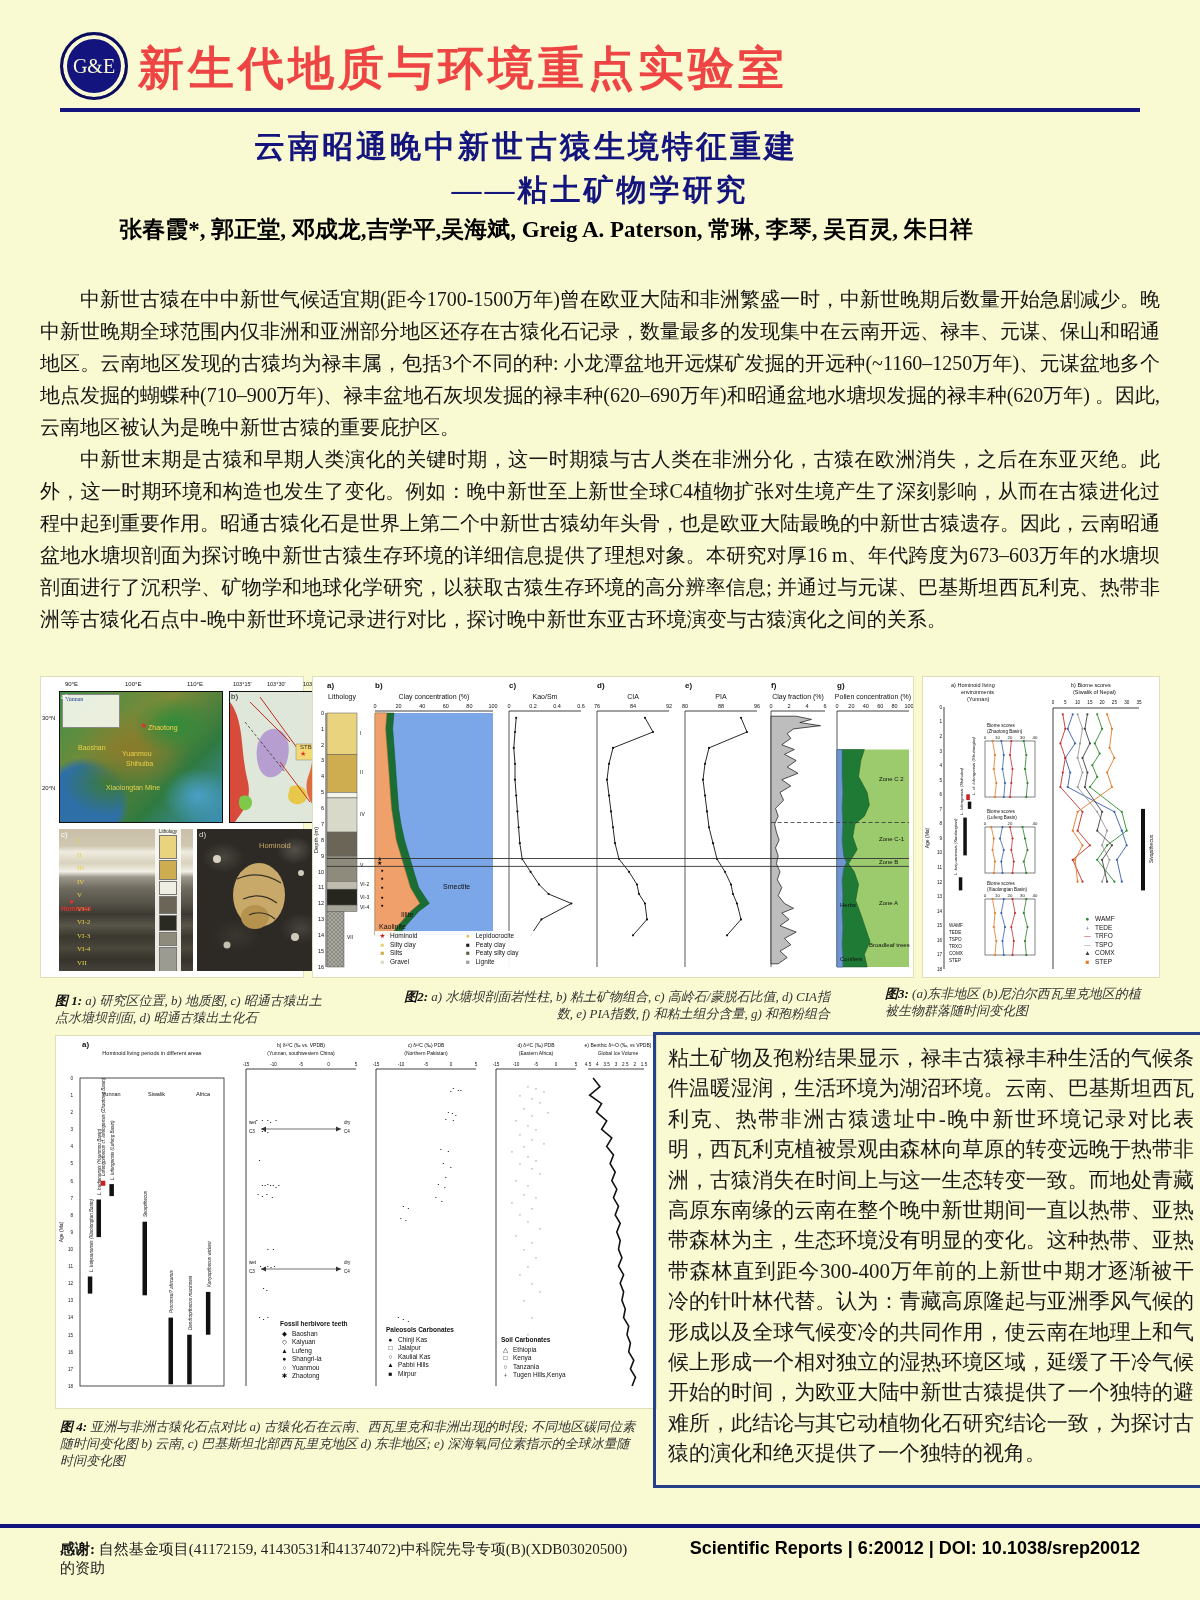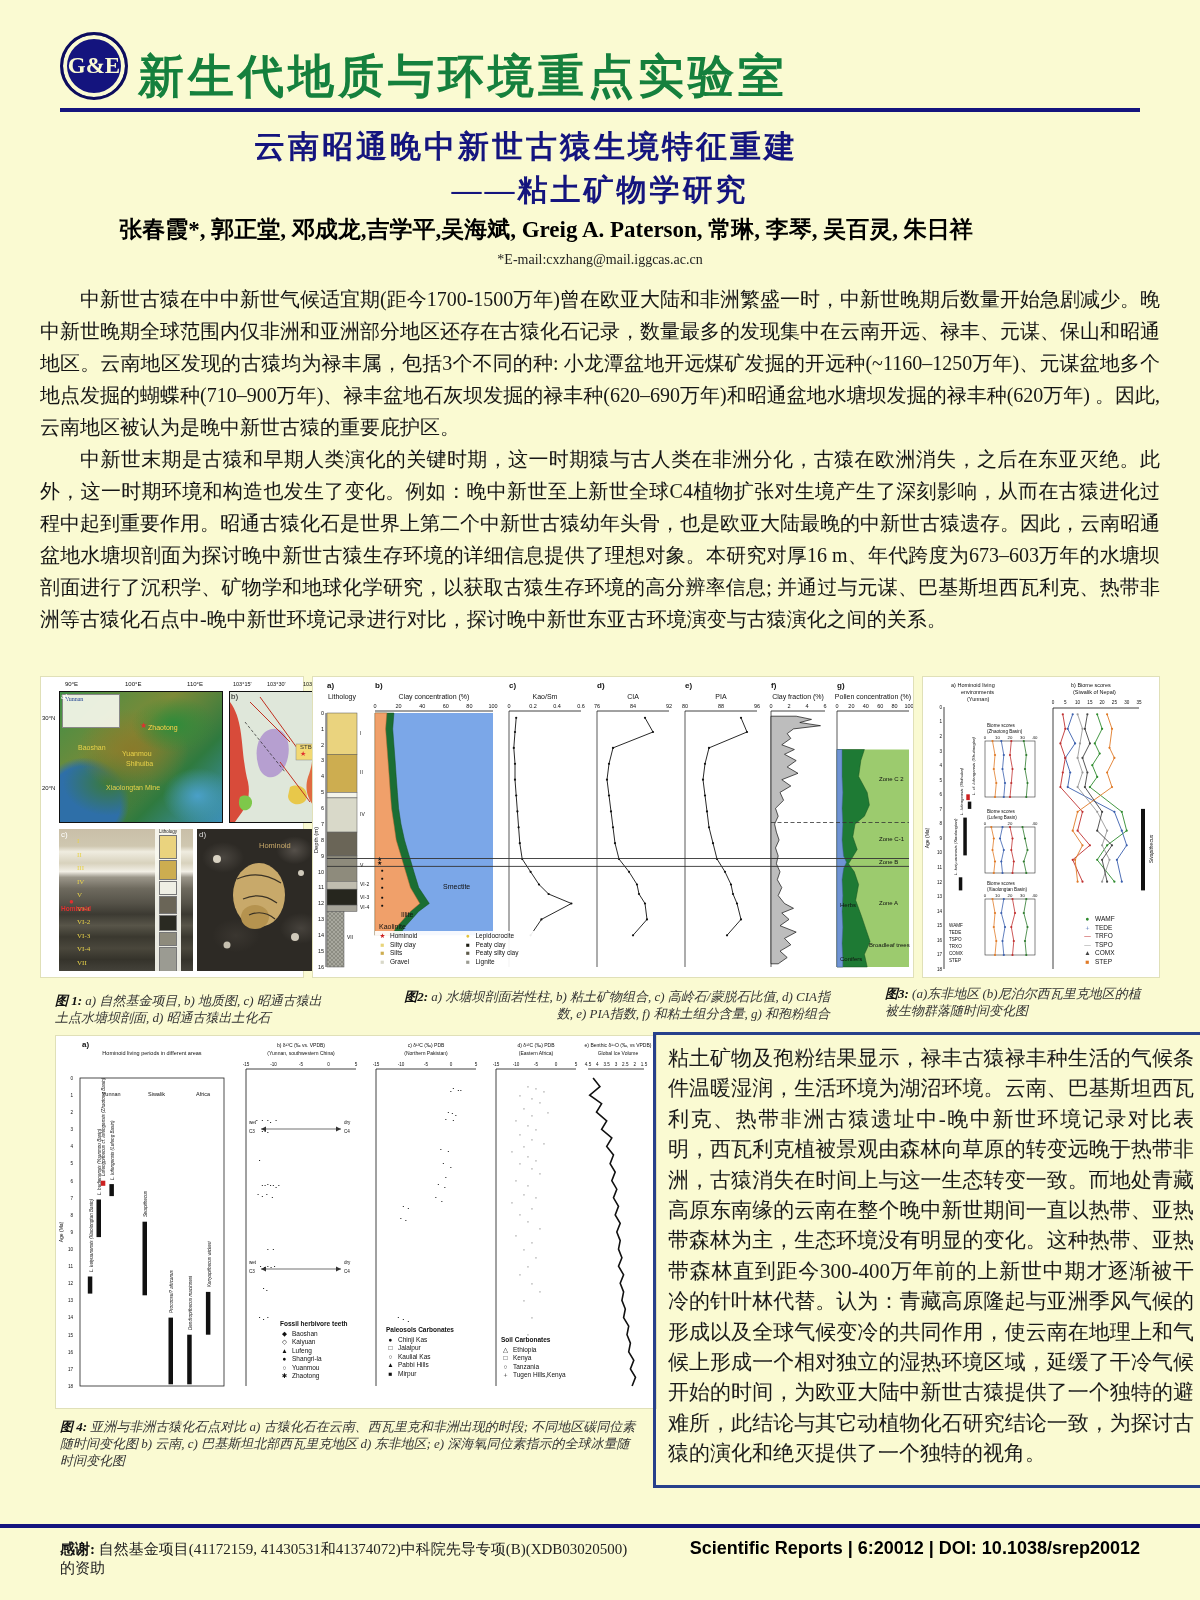--- a/index.html
+++ b/index.html
@@ -3,22 +3,22 @@
 <meta charset="utf-8">
 <style>
   html,body{margin:0;padding:0;}
   body{background:#e8e8e8;}
   #page{position:relative;width:1200px;height:1600px;background:#fafad2;overflow:hidden;
         font-family:"Liberation Serif",serif;color:#111;}
   
   #hdr{position:absolute;left:60px;top:26px;width:1080px;height:86px;}
   #logo{position:absolute;left:0;top:6px;width:62px;height:62px;border-radius:50%;
         background:#14147e;color:#fafad2;display:flex;align-items:center;justify-content:center;
-        font-weight:bold;font-size:23px;border:3px solid #0d0d5e;box-shadow:inset 0 0 0 4px #fafad2;}
-  #labname{position:absolute;left:78px;top:20px;font-size:46px;font-weight:bold;color:#15803d;
+        font-weight:normal;font-size:20px;border:3px solid #0d0d5e;box-shadow:inset 0 0 0 4px #fafad2;}
+  #labname{position:absolute;left:78px;top:12px;font-size:46px;font-weight:bold;color:#ef4444;
         letter-spacing:4px;font-family:"Liberation Serif",serif;}
   #hdr-line{position:absolute;left:60px;top:108px;width:1080px;height:4px;background:#14147e;}
   
   .ctr{text-align:center;}
   #title1{position:absolute;left:0;top:126px;width:1052px;font-size:31px;font-weight:bold;color:#14147e;letter-spacing:3px;}
   #title2{position:absolute;left:0;top:170px;width:1200px;font-size:30px;font-weight:bold;color:#14147e;letter-spacing:3px;}
   #authors{position:absolute;left:0;top:214px;width:1092px;font-size:23px;font-weight:bold;color:#000;}
   #email{position:absolute;left:0;top:252px;width:1200px;font-size:14px;color:#222;}
   
   #abs{position:absolute;left:40px;top:283px;width:1120px;font-size:20px;line-height:32px;text-align:justify;color:#151515;}
@@ -92,21 +92,20 @@
 
   <div id="hdr">
     <div id="logo">G&amp;E</div>
     <div id="labname">新生代地质与环境重点实验室</div>
   </div>
   <div id="hdr-line"></div>
 
   <div id="title1" class="ctr">云南昭通晚中新世古猿生境特征重建</div>
   <div id="title2" class="ctr">——粘土矿物学研究</div>
   <div id="authors" class="ctr">张春霞*, 郭正堂, 邓成龙,吉学平,吴海斌, Greig A. Paterson, 常琳, 李琴, 吴百灵, 朱日祥</div>
-  <div id="email" class="ctr">*E-mail:cxzhang@mail.iggcas.ac.cn</div>
 
   <div id="abs">
     <p>中新世古猿在中中新世气候适宜期(距今1700-1500万年)曾在欧亚大陆和非洲繁盛一时，中新世晚期后数量开始急剧减少。晚中新世晚期全球范围内仅非洲和亚洲部分地区还存在古猿化石记录，数量最多的发现集中在云南开远、禄丰、元谋、保山和昭通地区。云南地区发现的古猿均为禄丰属，包括3个不同的种: 小龙潭盆地开远煤矿发掘的开远种(~1160–1250万年)、元谋盆地多个地点发掘的蝴蝶种(710–900万年)、禄丰盆地石灰坝发掘的禄丰种(620–690万年)和昭通盆地水塘坝发掘的禄丰种(620万年) 。因此,云南地区被认为是晚中新世古猿的重要庇护区。</p>
     <p>中新世末期是古猿和早期人类演化的关键时期，这一时期猿与古人类在非洲分化，古猿在欧洲消失，之后在东亚灭绝。此外，这一时期环境和构造也发生了变化。例如：晚中新世至上新世全球C4植物扩张对生境产生了深刻影响，从而在古猿进化过程中起到重要作用。昭通古猿化石是世界上第二个中新世古猿幼年头骨，也是欧亚大陆最晚的中新世古猿遗存。因此，云南昭通盆地水塘坝剖面为探讨晚中新世古猿生存环境的详细信息提供了理想对象。本研究对厚16 m、年代跨度为673–603万年的水塘坝剖面进行了沉积学、矿物学和地球化学研究，以获取古猿生存环境的高分辨率信息; 并通过与元谋、巴基斯坦西瓦利克、热带非洲等古猿化石点中-晚中新世环境记录进行对比，探讨晚中新世东亚古环境演变与古猿演化之间的关系。</p>
   </div>
 
   <div id="figrow">
 
     <div id="fig1" class="figbox">
       <span class="p-letter" style="left:20px;top:15px;color:#fff;">a)</span>
@@ -754,21 +753,21 @@
           <div class="lg-item">
             <span class="lg-glyph" style="color: rgb(224, 123, 40);">■</span>
             <span>STEP</span>
           </div>
         </div>
     </div>
   </div>
 
   <div id="cap1" class="cap">
     <b>图 1:</b>
-    <span>a) 自然基金项目, b) 地质图, c) 昭通古猿出土点水塘坝剖面, d) 昭通古猿出土化石</span>
+    <span>a) 研究区位置, b) 地质图, c) 昭通古猿出土点水塘坝剖面, d) 昭通古猿出土化石</span>
   </div>
   <div id="cap2" class="cap">
     <b>图2:</b>
     <span>a) 水塘坝剖面岩性柱, b) 粘土矿物组合, c) 高岭石/蒙脱石比值, d) CIA指数, e) PIA指数, f) 和粘土组分含量, g) 和孢粉组合</span>
   </div>
   <div id="cap3" class="cap">
     <b>图3:</b>
     <span>(a)东非地区 (b)尼泊尔西瓦里克地区的植被生物群落随时间变化图</span>
   </div>
 

